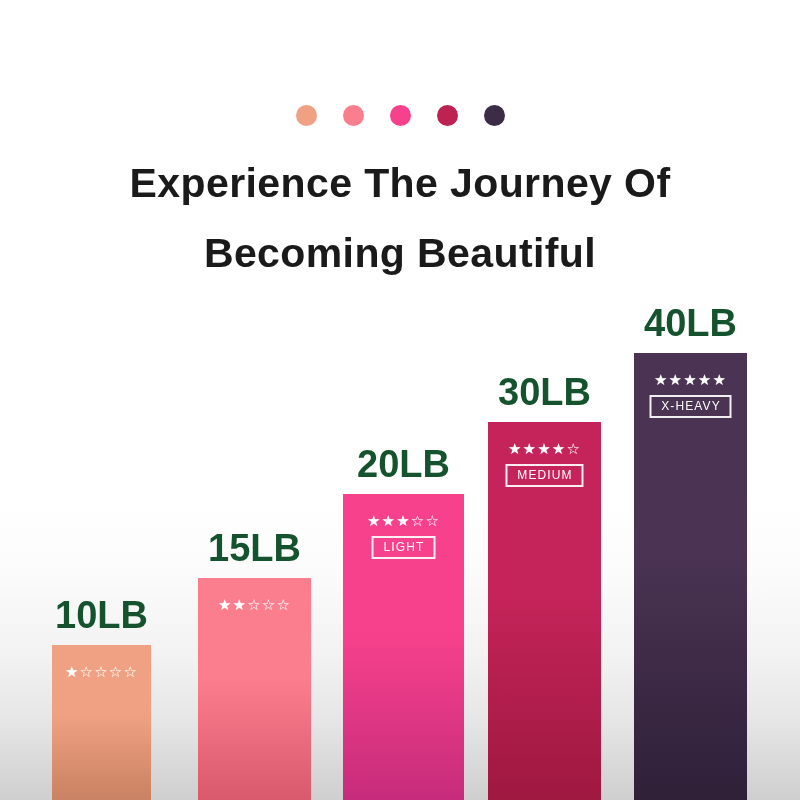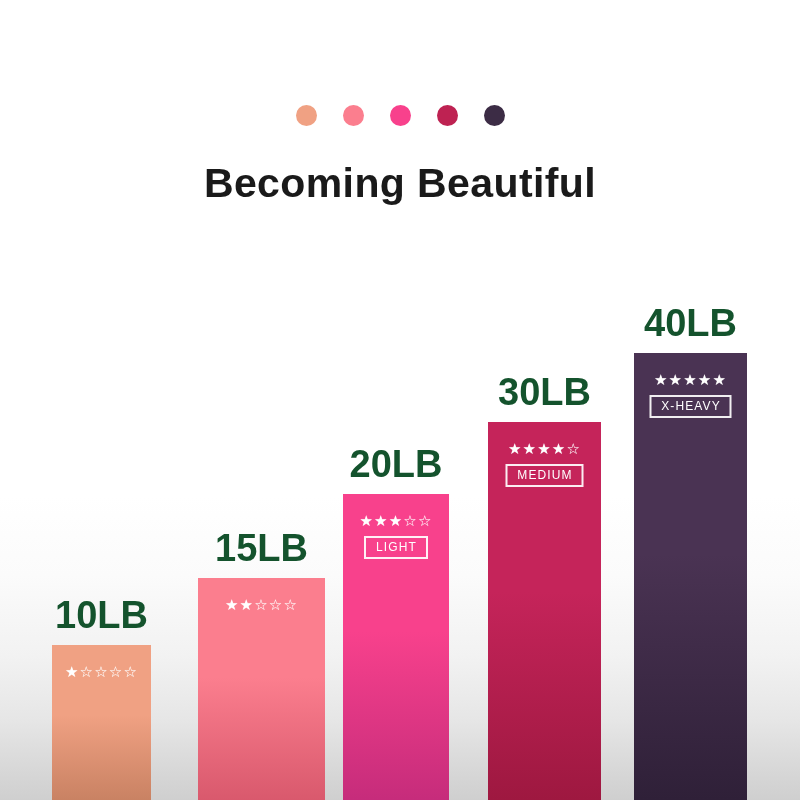--- a/index.html
+++ b/index.html
@@ -132,43 +132,44 @@
 
 <div class="dots">
   <span class="dot" style="background: rgb(240, 161, 131);"></span>
   <span class="dot" style="background: rgb(251, 126, 142);"></span>
   <span class="dot" style="background: rgb(248, 65, 140);"></span>
   <span class="dot" style="background: rgb(190, 34, 82);"></span>
   <span class="dot" style="background: rgb(60, 44, 69);"></span>
 </div>
 
 <div class="title-block">
+  <div class="title-line">Experience The Journey Of</div>
   <div class="title-line">Becoming Beautiful</div>
 </div>
 
 <div class="chart" id="chart">
     <div class="bar-group" style="left: 52px; width: 99px; height: 225px;">
       <div class="bar-weight" style="bottom: 163px;">10LB</div>
       <div class="bar" style="height: 155px;">
         <div class="bar-inner" style="background: linear-gradient(rgb(240, 161, 131) 0%, rgb(240, 161, 131) 45%, rgb(201, 130, 99) 100%);"></div>
         <div class="bar-badge" style="top: 18px;">
           <div class="stars">★☆☆☆☆</div>
         </div>
       </div>
     </div>
-    <div class="bar-group" style="left: 198px; width: 127px; height: 292px;">
+    <div class="bar-group" style="left: 198px; width: 113px; height: 292px;">
       <div class="bar-weight" style="bottom: 230px;">15LB</div>
       <div class="bar" style="height: 222px;">
         <div class="bar-inner" style="background: linear-gradient(rgb(251, 126, 142) 0%, rgb(251, 126, 142) 45%, rgb(217, 89, 109) 100%);"></div>
         <div class="bar-badge" style="top: 18px;">
           <div class="stars">★★☆☆☆</div>
         </div>
       </div>
     </div>
-    <div class="bar-group" style="left: 343px; width: 106px; height: 376px;">
+    <div class="bar-group" style="left: 343px; width: 121px; height: 376px;">
       <div class="bar-weight" style="bottom: 314px;">20LB</div>
       <div class="bar" style="height: 306px;">
         <div class="bar-inner" style="background: linear-gradient(rgb(248, 65, 140) 0%, rgb(248, 65, 140) 45%, rgb(198, 44, 123) 100%);"></div>
         <div class="bar-badge" style="top: 18px;">
           <div class="stars">★★★☆☆</div>
           <div><span class="tier-box">LIGHT</span></div>
         </div>
       </div>
     </div>
     <div class="bar-group" style="left: 488px; width: 113px; height: 448px; padding-left: 32px;">

